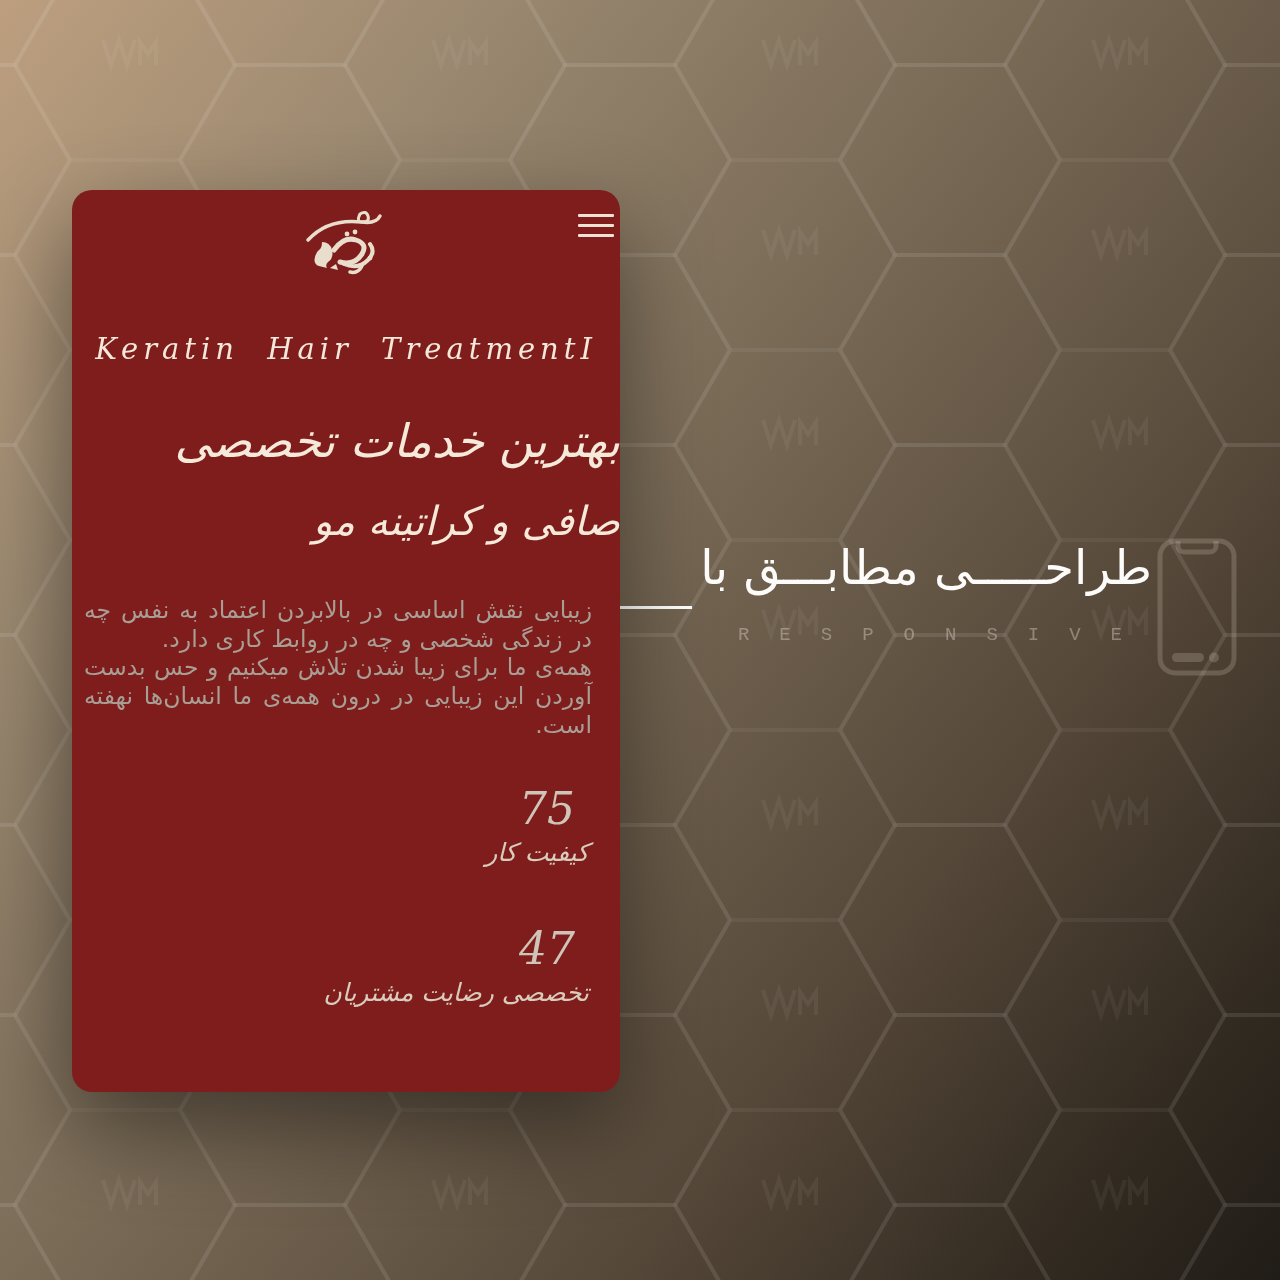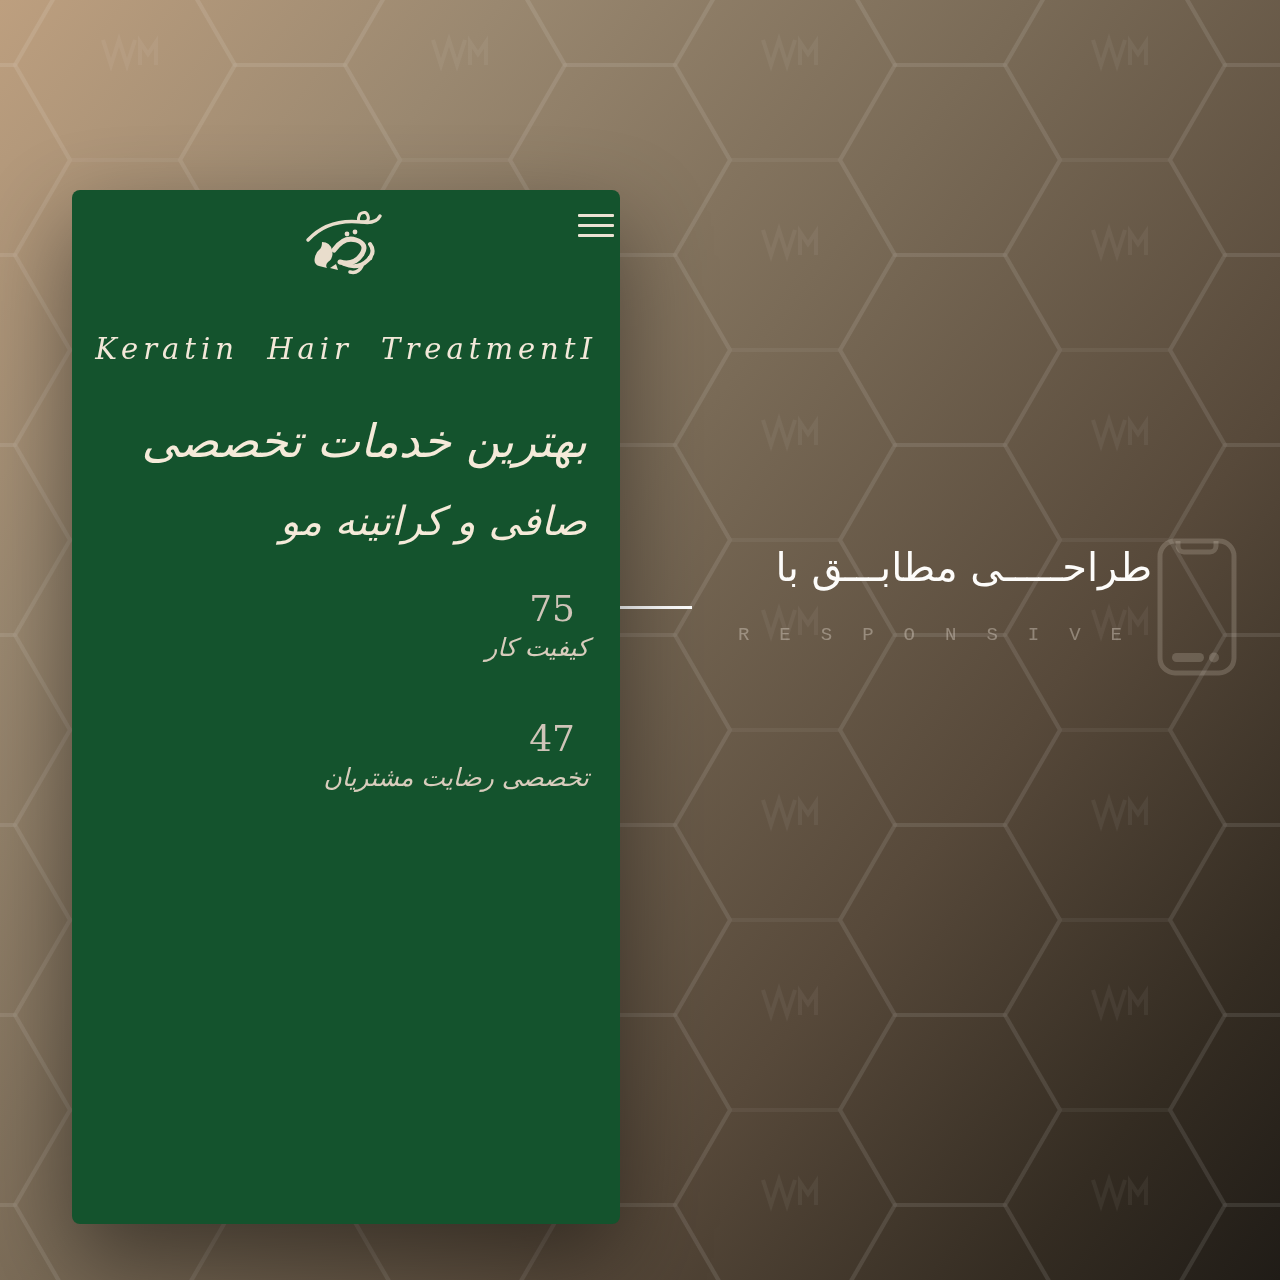--- a/index.html
+++ b/index.html
@@ -5,73 +5,73 @@
   html,body{margin:0;padding:0;}
   body{
     width:1280px;height:1280px;position:relative;overflow:hidden;
     font-family:"DejaVu Sans",sans-serif;
     background:linear-gradient(128deg,#bd9f7f 0%,#9a8870 22%,#7a6b57 45%,#57493a 70%,#342c22 88%,#201c17 100%);
   }
   .bg-pattern{position:absolute;inset:0;width:1280px;height:1280px;pointer-events:none;}
 
   
   .panel{
-    position:absolute;left:72px;top:190px;width:548px;height:1034px;
-    background:#14532d;border-radius:8px;
+    position:absolute;left:72px;top:190px;width:548px;height:902px;
+    background:#7f1d1d;border-radius:20px;
     box-shadow:0 35px 90px rgba(0,0,0,0.45);
   }
   .panel-header{position:relative;height:100px;}
   .logo{position:absolute;left:50%;transform:translateX(-50%);top:16px;}
   .hamburger{position:absolute;right:6px;top:24px;width:36px;cursor:pointer;}
   .hamburger .bar{height:3px;background:#ede2d4;margin-bottom:7px;border-radius:1px;}
   .hamburger .bar:last-child{margin-bottom:0;}
 
   .script-title{
     margin-top:42px;text-align:center;
     font-family:"DejaVu Serif",serif;font-style:italic;
     font-size:29px;letter-spacing:5px;word-spacing:14px;
     color:#f3e8d9;white-space:nowrap;
   }
   .calli{
-    direction:rtl;text-align:right;padding-right:33px;
+    direction:rtl;text-align:right;padding-right:0;
     font-family:"DejaVu Serif",serif;font-style:italic;
     color:#f5ead9;
   }
   .calli-1{margin-top:48px;font-size:46px;}
   .calli-2{margin-top:30px;font-size:40px;}
 
   .para{
     direction:rtl;text-align:justify;
     margin:52px 28px 0 12px;
     font-size:23.5px;line-height:1.22;
     color:#a99e94;
   }
   .para p{margin:0;}
 
   .stats{margin-top:44px;direction:rtl;}
   .stat{text-align:right;}
   .stat + .stat{margin-top:56px;}
   .stat-value{
-    font-family:"DejaVu Serif",serif;
-    font-size:36px;color:#cfc4b8;padding-left:45px;direction:ltr;
+    font-family:"DejaVu Serif",serif;font-style:italic;
+    font-size:44px;color:#cfc4b8;padding-left:45px;direction:ltr;
     text-align:right;padding-right:45px;
   }
   .stat-label{
     font-family:"DejaVu Serif",serif;font-style:italic;
     font-size:25px;color:#d8ccbc;padding-right:31px;margin-top:4px;
   }
 
   
   .divider{position:absolute;left:560px;top:606px;width:132px;height:3px;background:#ffffff;}
   .caption{
     position:absolute;top:524px;right:128px;width:460px;
     direction:rtl;text-align:right;
   }
   .caption-line{
-    color:#fdfcfa;font-size:40px;line-height:86px;white-space:nowrap;
+    color:#fdfcfa;font-size:48px;line-height:86px;white-space:nowrap;
     font-family:"DejaVu Sans",sans-serif;font-weight:400;
   }
   .responsive{
     direction:ltr;text-align:right;margin-top:14px;
     font-size:19px;letter-spacing:30px;color:rgba(225,214,203,0.42);
     font-family:Liberation Mono, monospace;white-space:nowrap;
   }
   .phone-icon{position:absolute;left:1156px;top:537px;}
 </style>
 </head>
@@ -122,20 +122,24 @@
       <div class="bar"></div>
       <div class="bar"></div>
     </div>
   </div>
 
   <div class="script-title">Keratin Hair TreatmentI</div>
 
   <div class="calli calli-1">بهترین خدمات تخصصی</div>
   <div class="calli calli-2">صافی و کراتینه مو</div>
 
+  <div class="para">
+    <p>زیبایی نقش اساسی در بالابردن اعتماد به نفس چه در زندگی شخصی و چه در روابط کاری دارد.</p>
+    <p>همه‌ی ما برای زیبا شدن تلاش میکنیم و حس بدست آوردن این زیبایی در درون همه‌ی ما انسان‌ها نهفته است.</p>
+  </div>
 
   <div class="stats">
     <div class="stat">
       <div class="stat-value">75</div>
       <div class="stat-label">کیفیت کار</div>
     </div>
     <div class="stat">
       <div class="stat-value">47</div>
       <div class="stat-label">تخصصی رضایت مشتریان</div>
     </div>

